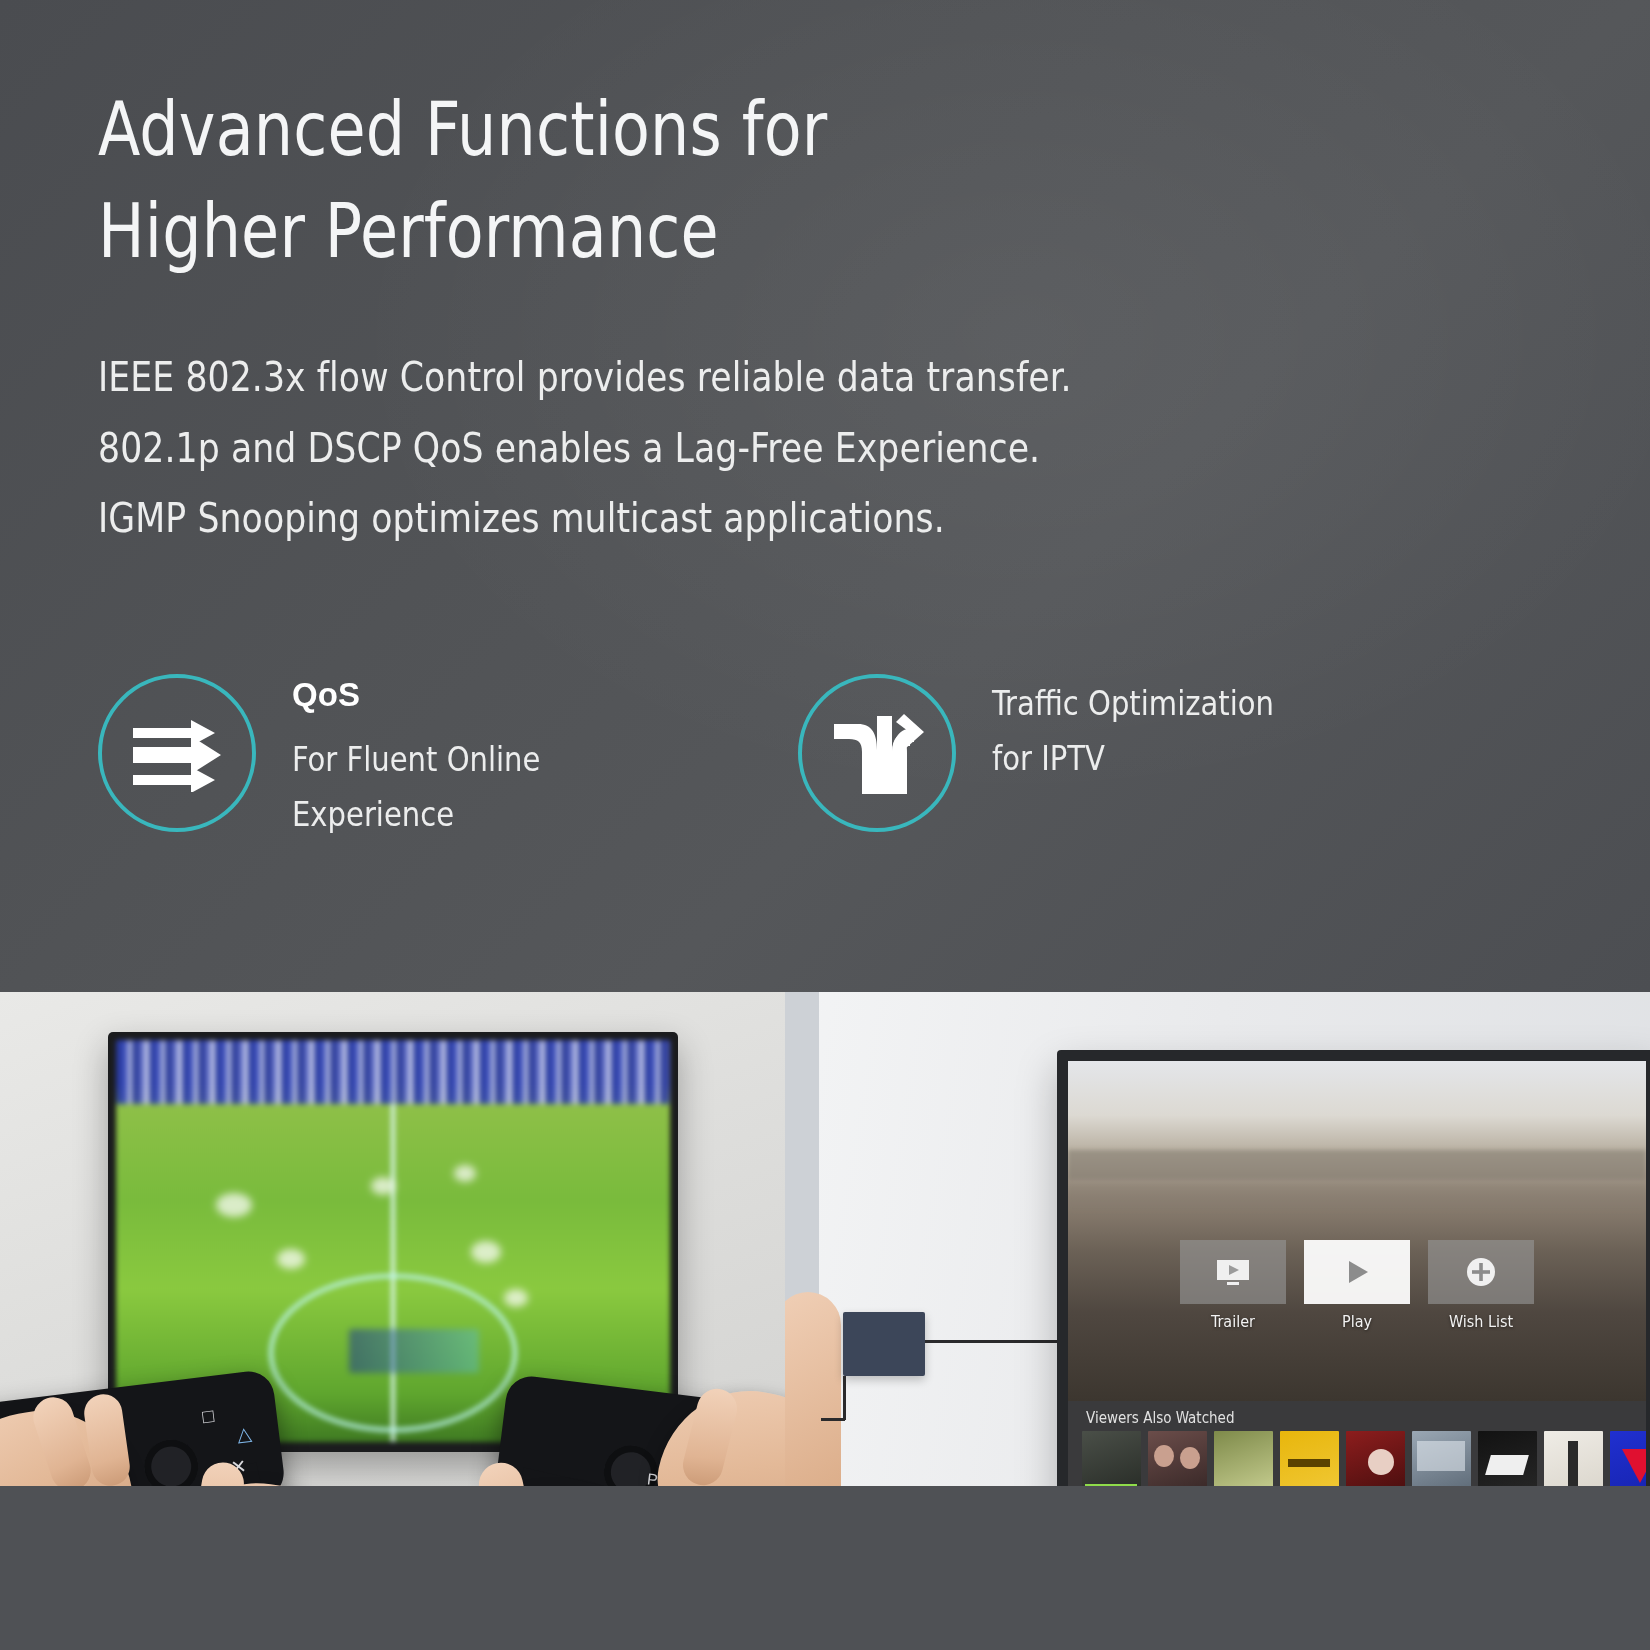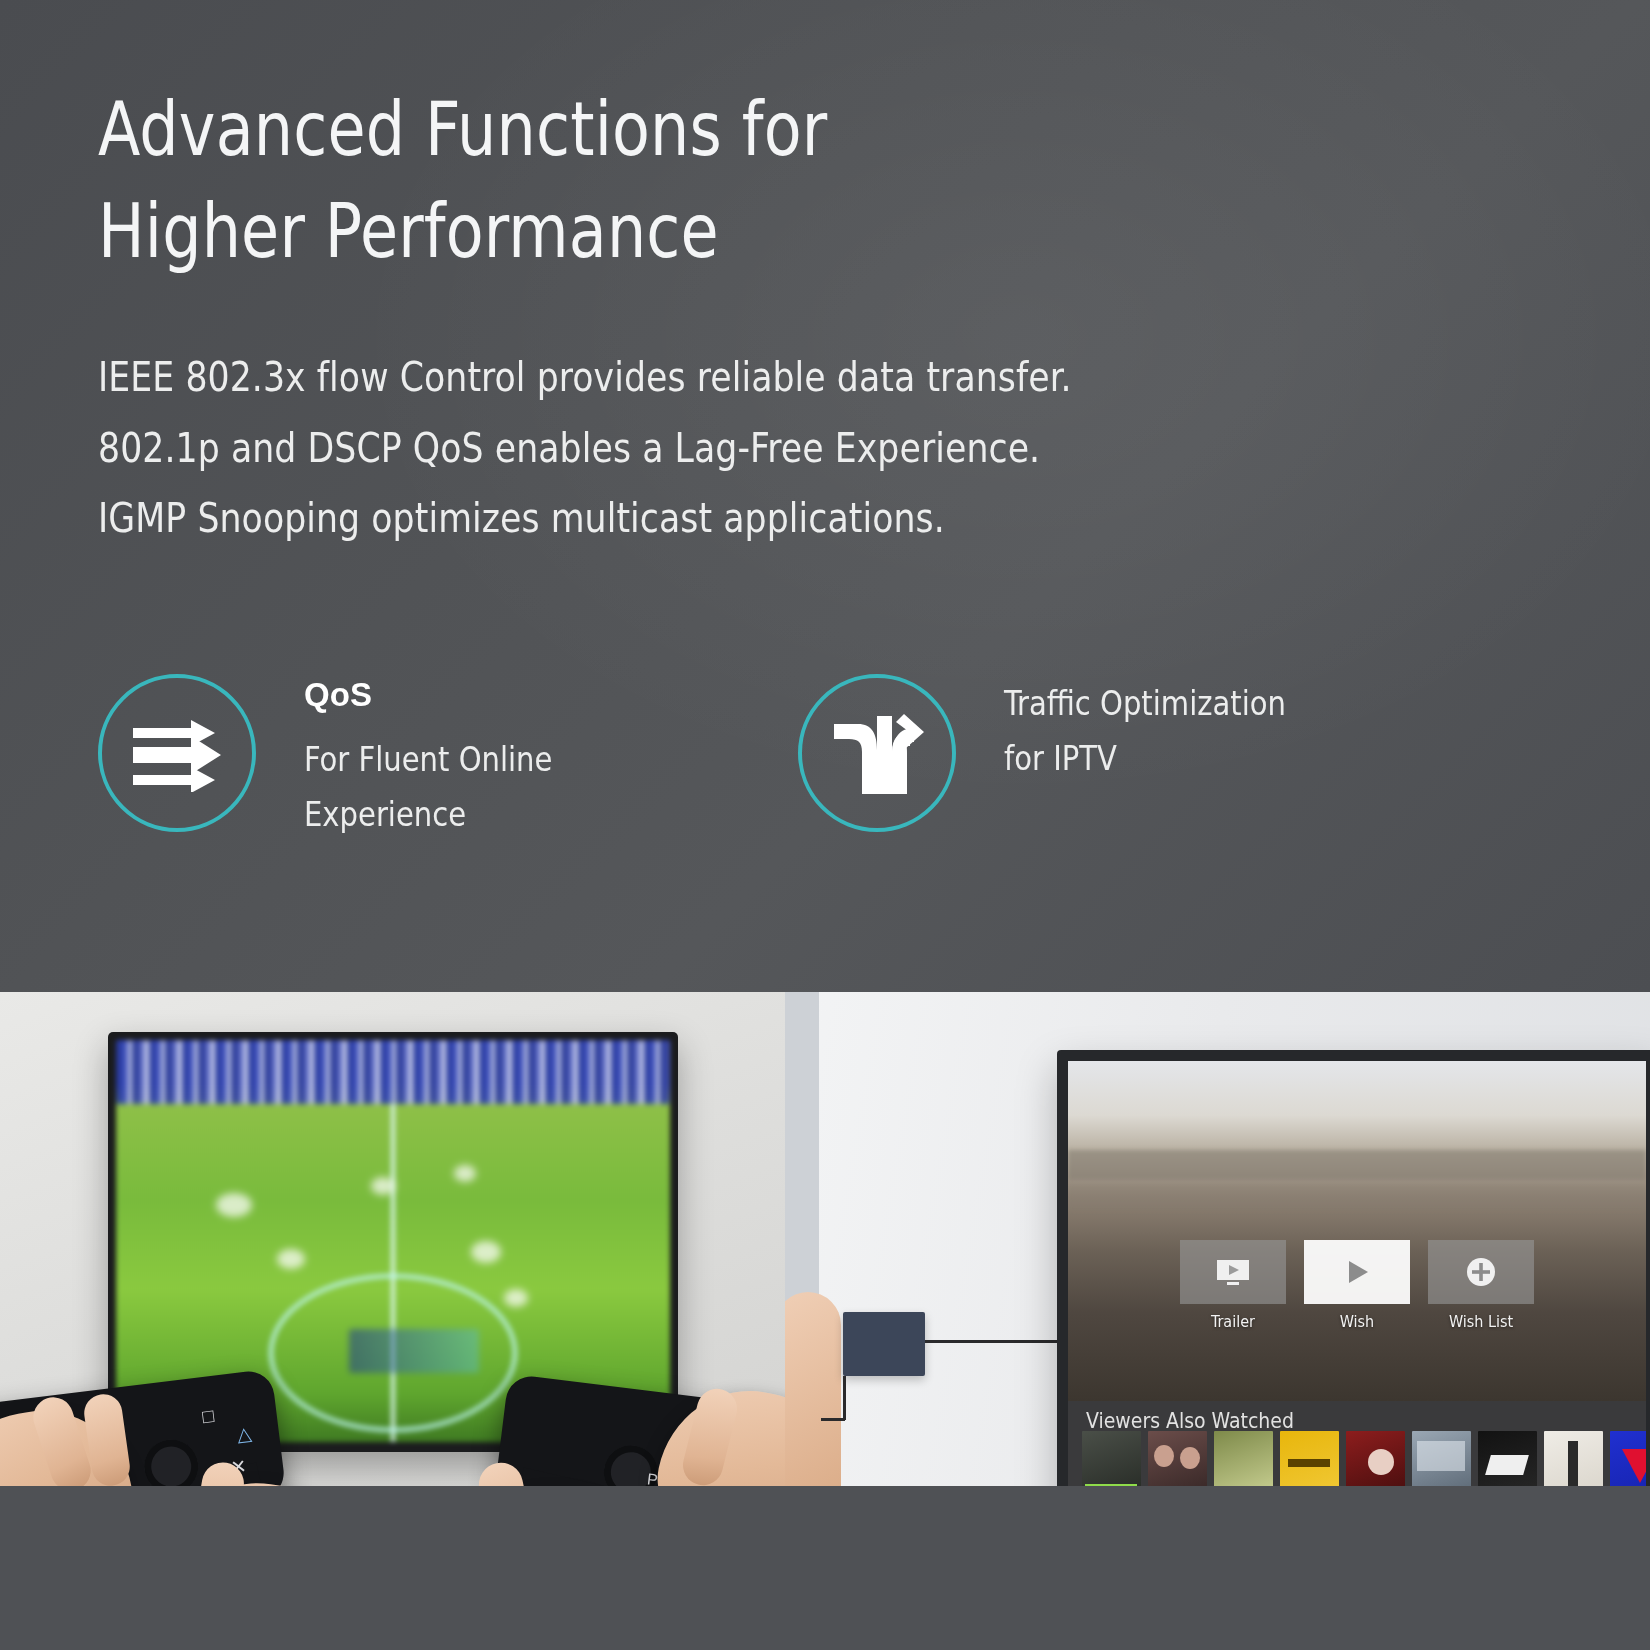--- a/index.html
+++ b/index.html
@@ -42,21 +42,21 @@
   .feature.qos{width:700px;}
   .feature.igmp{width:700px;}
 
   .circle{
     flex:0 0 auto;width:158px;height:158px;border-radius:50%;
     border:4px solid #39b7bd;display:flex;align-items:center;justify-content:center;
     margin-top:6px;
   }
   .circle svg{display:block;}
 
-  .ftext{margin-left:48px;padding-top:8px;}
+  .ftext{margin-left:36px;padding-top:8px;}
   .ftitle{
     color:#ffffff;font-size:33px;font-weight:700;margin:0 0 18px 0;
     font-family:"Liberation Sans","DejaVu Sans",sans-serif;letter-spacing:.1px;
   }
   .fdesc{
     color:#eceded;font-size:34px;font-weight:300;line-height:1.62;margin:0;
     font-family:"Liberation Sans Narrow","DejaVu Sans Condensed","Liberation Sans",sans-serif;
     transform:scaleX(.95);transform-origin:left top;white-space:pre-line;
   }
 
@@ -117,21 +117,21 @@
   .ridge{position:absolute;left:0;width:100%;background:rgba(130,122,112,.55);filter:blur(2px);}
   .tvbtns{position:absolute;left:0;top:40%;width:100%;display:flex;justify-content:center;gap:18px;}
   .tvbtn{width:106px;height:64px;background:rgba(150,150,150,.62);
     display:flex;align-items:center;justify-content:center;}
   .tvbtn.active{background:rgba(253,253,253,.94);}
   .tvlabels{position:absolute;left:0;top:calc(40% + 72px);width:100%;display:flex;justify-content:center;gap:18px;}
   .tvlabel{width:106px;text-align:center;color:#f2f2f2;font-size:16px;
     font-family:"Liberation Sans Narrow","DejaVu Sans Condensed","Liberation Sans",sans-serif;
     text-shadow:0 1px 3px rgba(0,0,0,.55);}
   .shelf{position:absolute;left:0;bottom:0;width:100%;height:24%;background:#3a3a3c;}
-  .shelf-title{position:absolute;left:18px;top:8px;color:#e2e2e2;font-size:21px;
+  .shelf-title{position:absolute;left:18px;top:8px;color:#e2e2e2;font-size:15px;
     font-family:"Liberation Sans Narrow","DejaVu Sans Condensed","Liberation Sans",sans-serif;}
   .posters{position:absolute;left:14px;top:30px;right:0;display:flex;gap:7px;}
   .poster{width:59px;height:80px;border-radius:1px;overflow:hidden;position:relative;flex:0 0 auto;}
   .tv2-stand{position:absolute;left:50%;top:528px;transform:translateX(-50%);
     width:300px;height:26px;background:#4a4c50;border-radius:0 0 4px 4px;}
   .soundbar{position:absolute;left:178px;top:548px;width:690px;height:66px;background:#3f3f45;border-radius:4px;
     background-image:radial-gradient(circle,rgba(255,255,255,.07) 1px,transparent 1.3px);background-size:5px 5px;}
   .adapter{position:absolute;left:58px;top:320px;width:82px;height:64px;background:#3c4659;border-radius:2px;
     box-shadow:0 4px 10px rgba(0,0,0,.22);}
   .wire{position:absolute;background:#2a2a2c;}
@@ -303,21 +303,21 @@
               <svg width="34" height="34" viewBox="0 0 34 34">
                 <circle cx="17" cy="17" r="14" fill="#f0f0f0"></circle>
                 <rect x="15.2" y="8" width="3.6" height="18" fill="#8c8c8c"></rect>
                 <rect x="8" y="15.2" width="18" height="3.6" fill="#8c8c8c"></rect>
               </svg>
             </div>
           </div>
 
           <div class="tvlabels">
             <div class="tvlabel">Trailer</div>
-            <div class="tvlabel">Wish</div>
+            <div class="tvlabel">Play</div>
             <div class="tvlabel">Wish List</div>
           </div>
 
           <div class="shelf">
             <div class="shelf-title">Viewers Also Watched</div>
             <div class="posters">
               <div class="poster" style="background:linear-gradient(160deg,#4a4f48,#20241f);">
                   <div style="position:absolute;left:3px;bottom:18px;width:52px;height:9px;background:#8fdc4a;"></div>
                 </div>
               <div class="poster" style="background:linear-gradient(160deg,#6b4d4a,#2c1f1f);">

